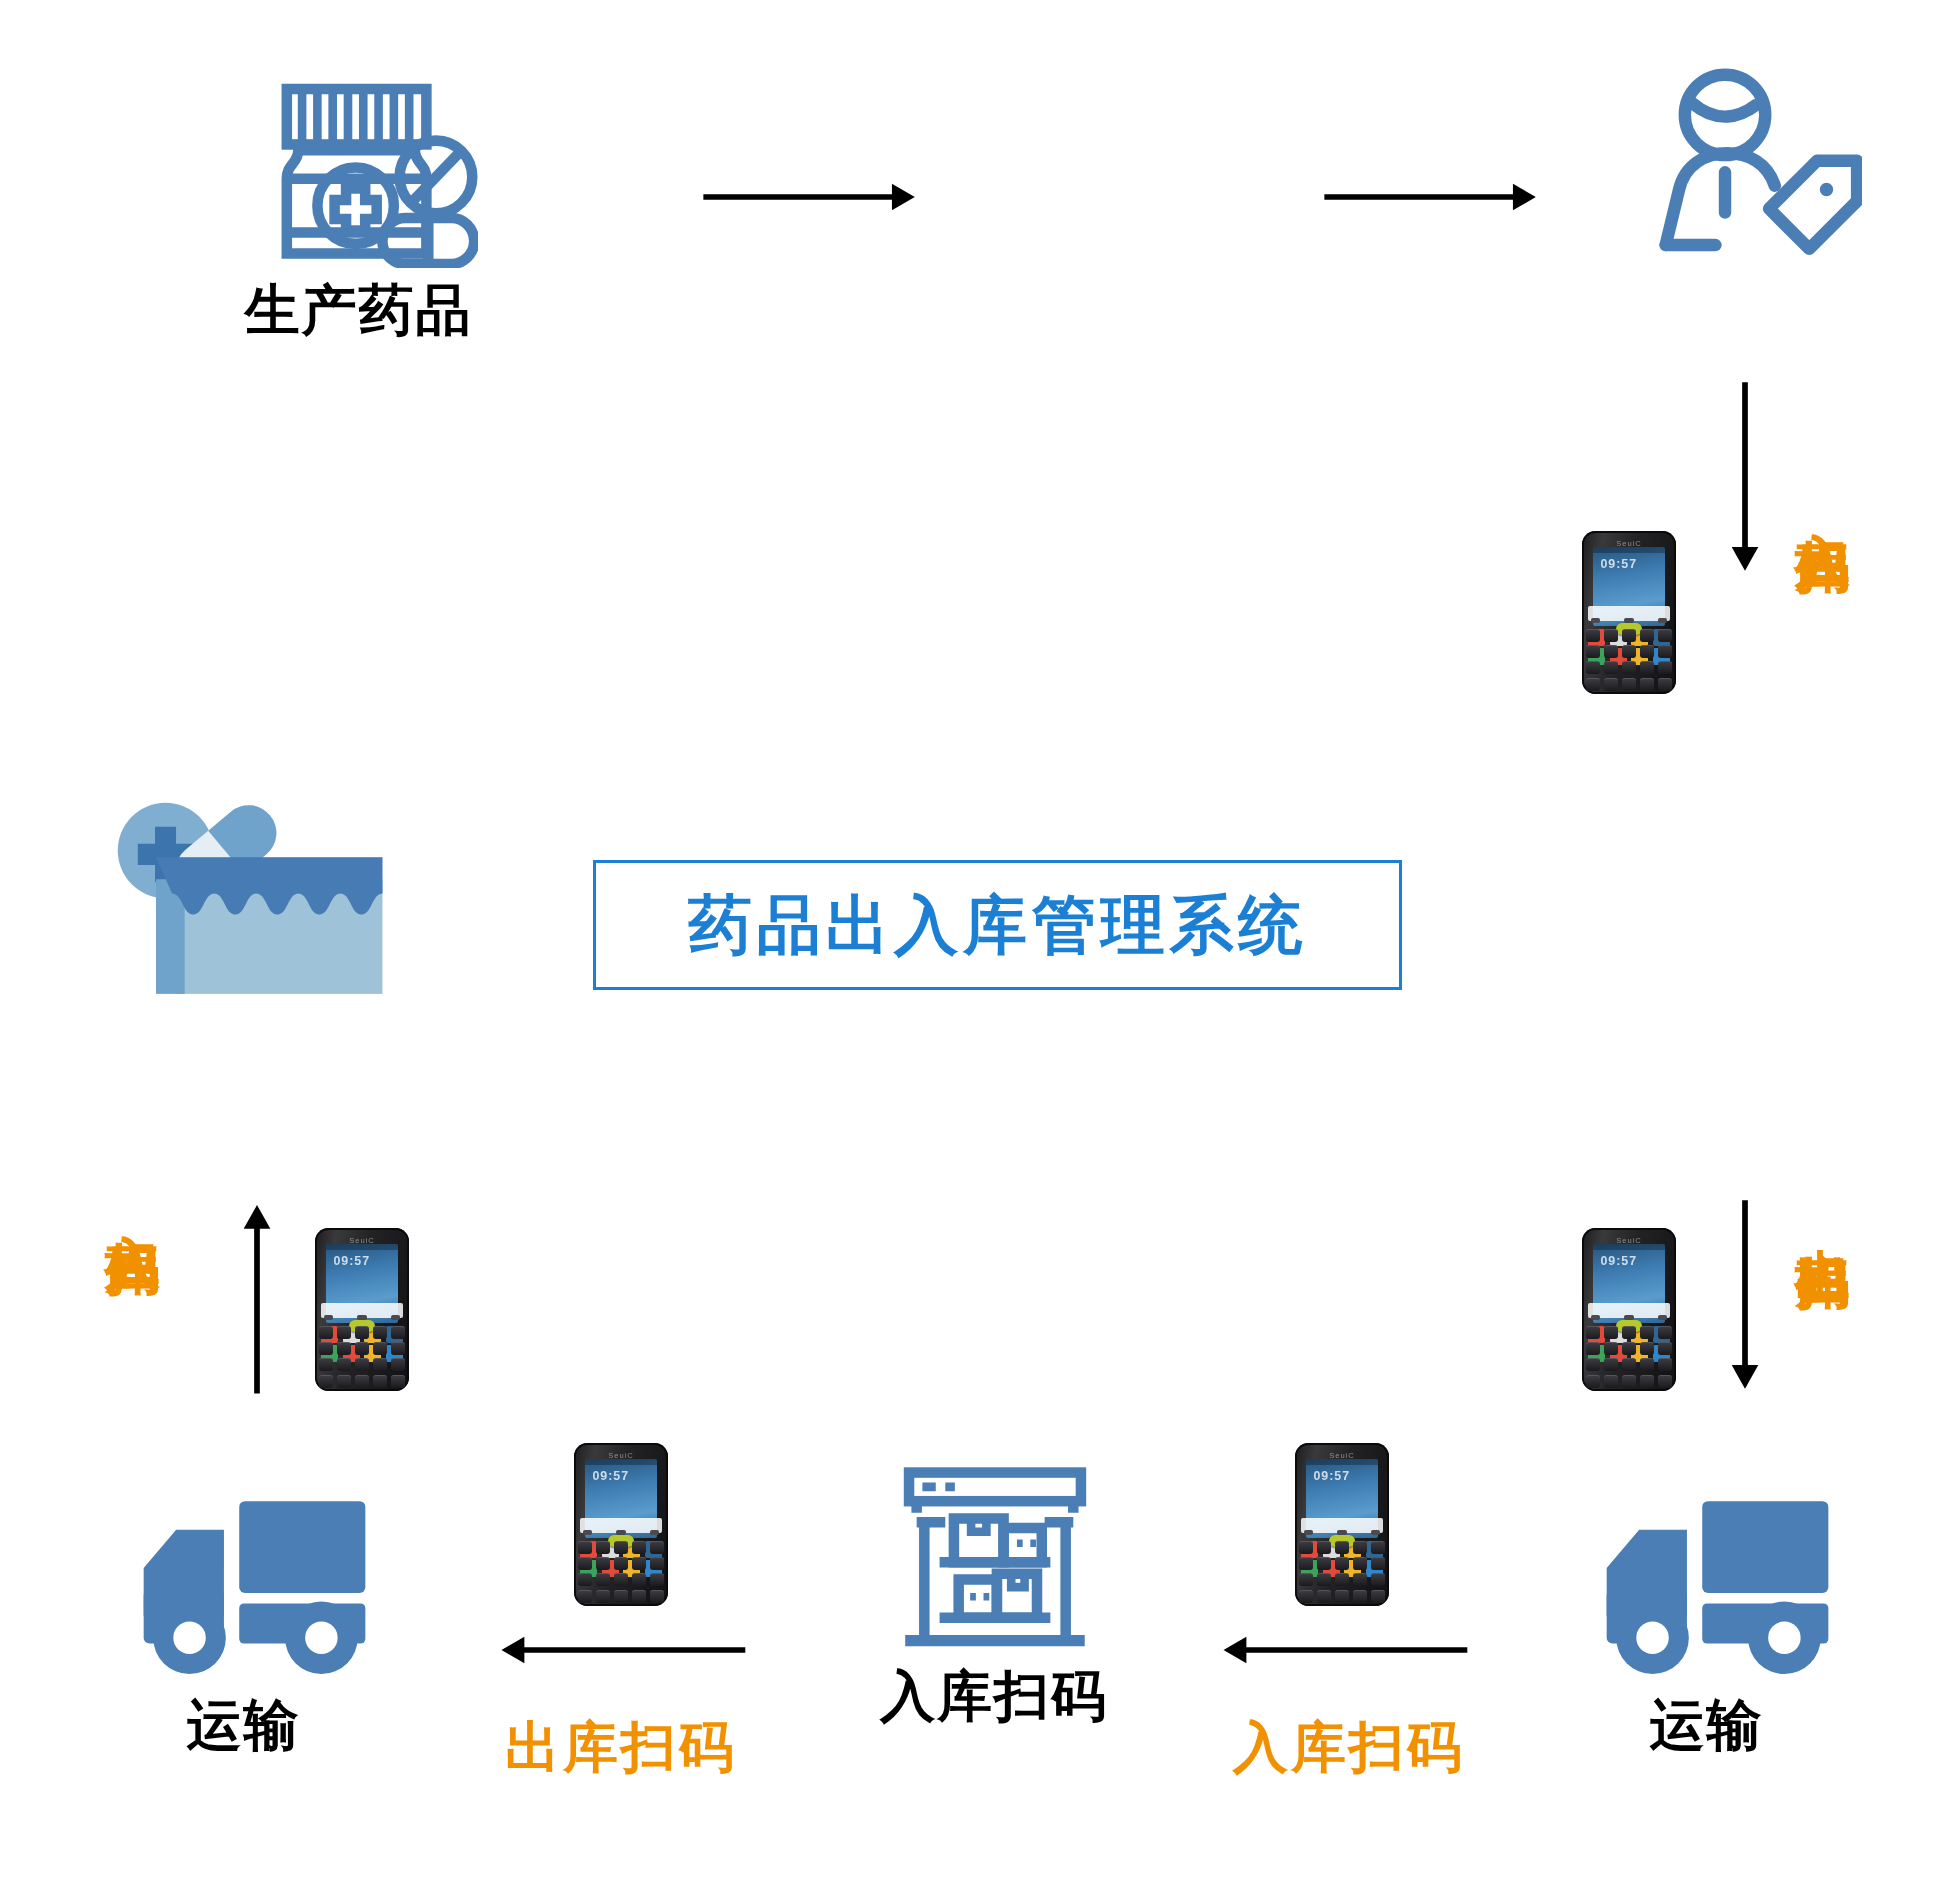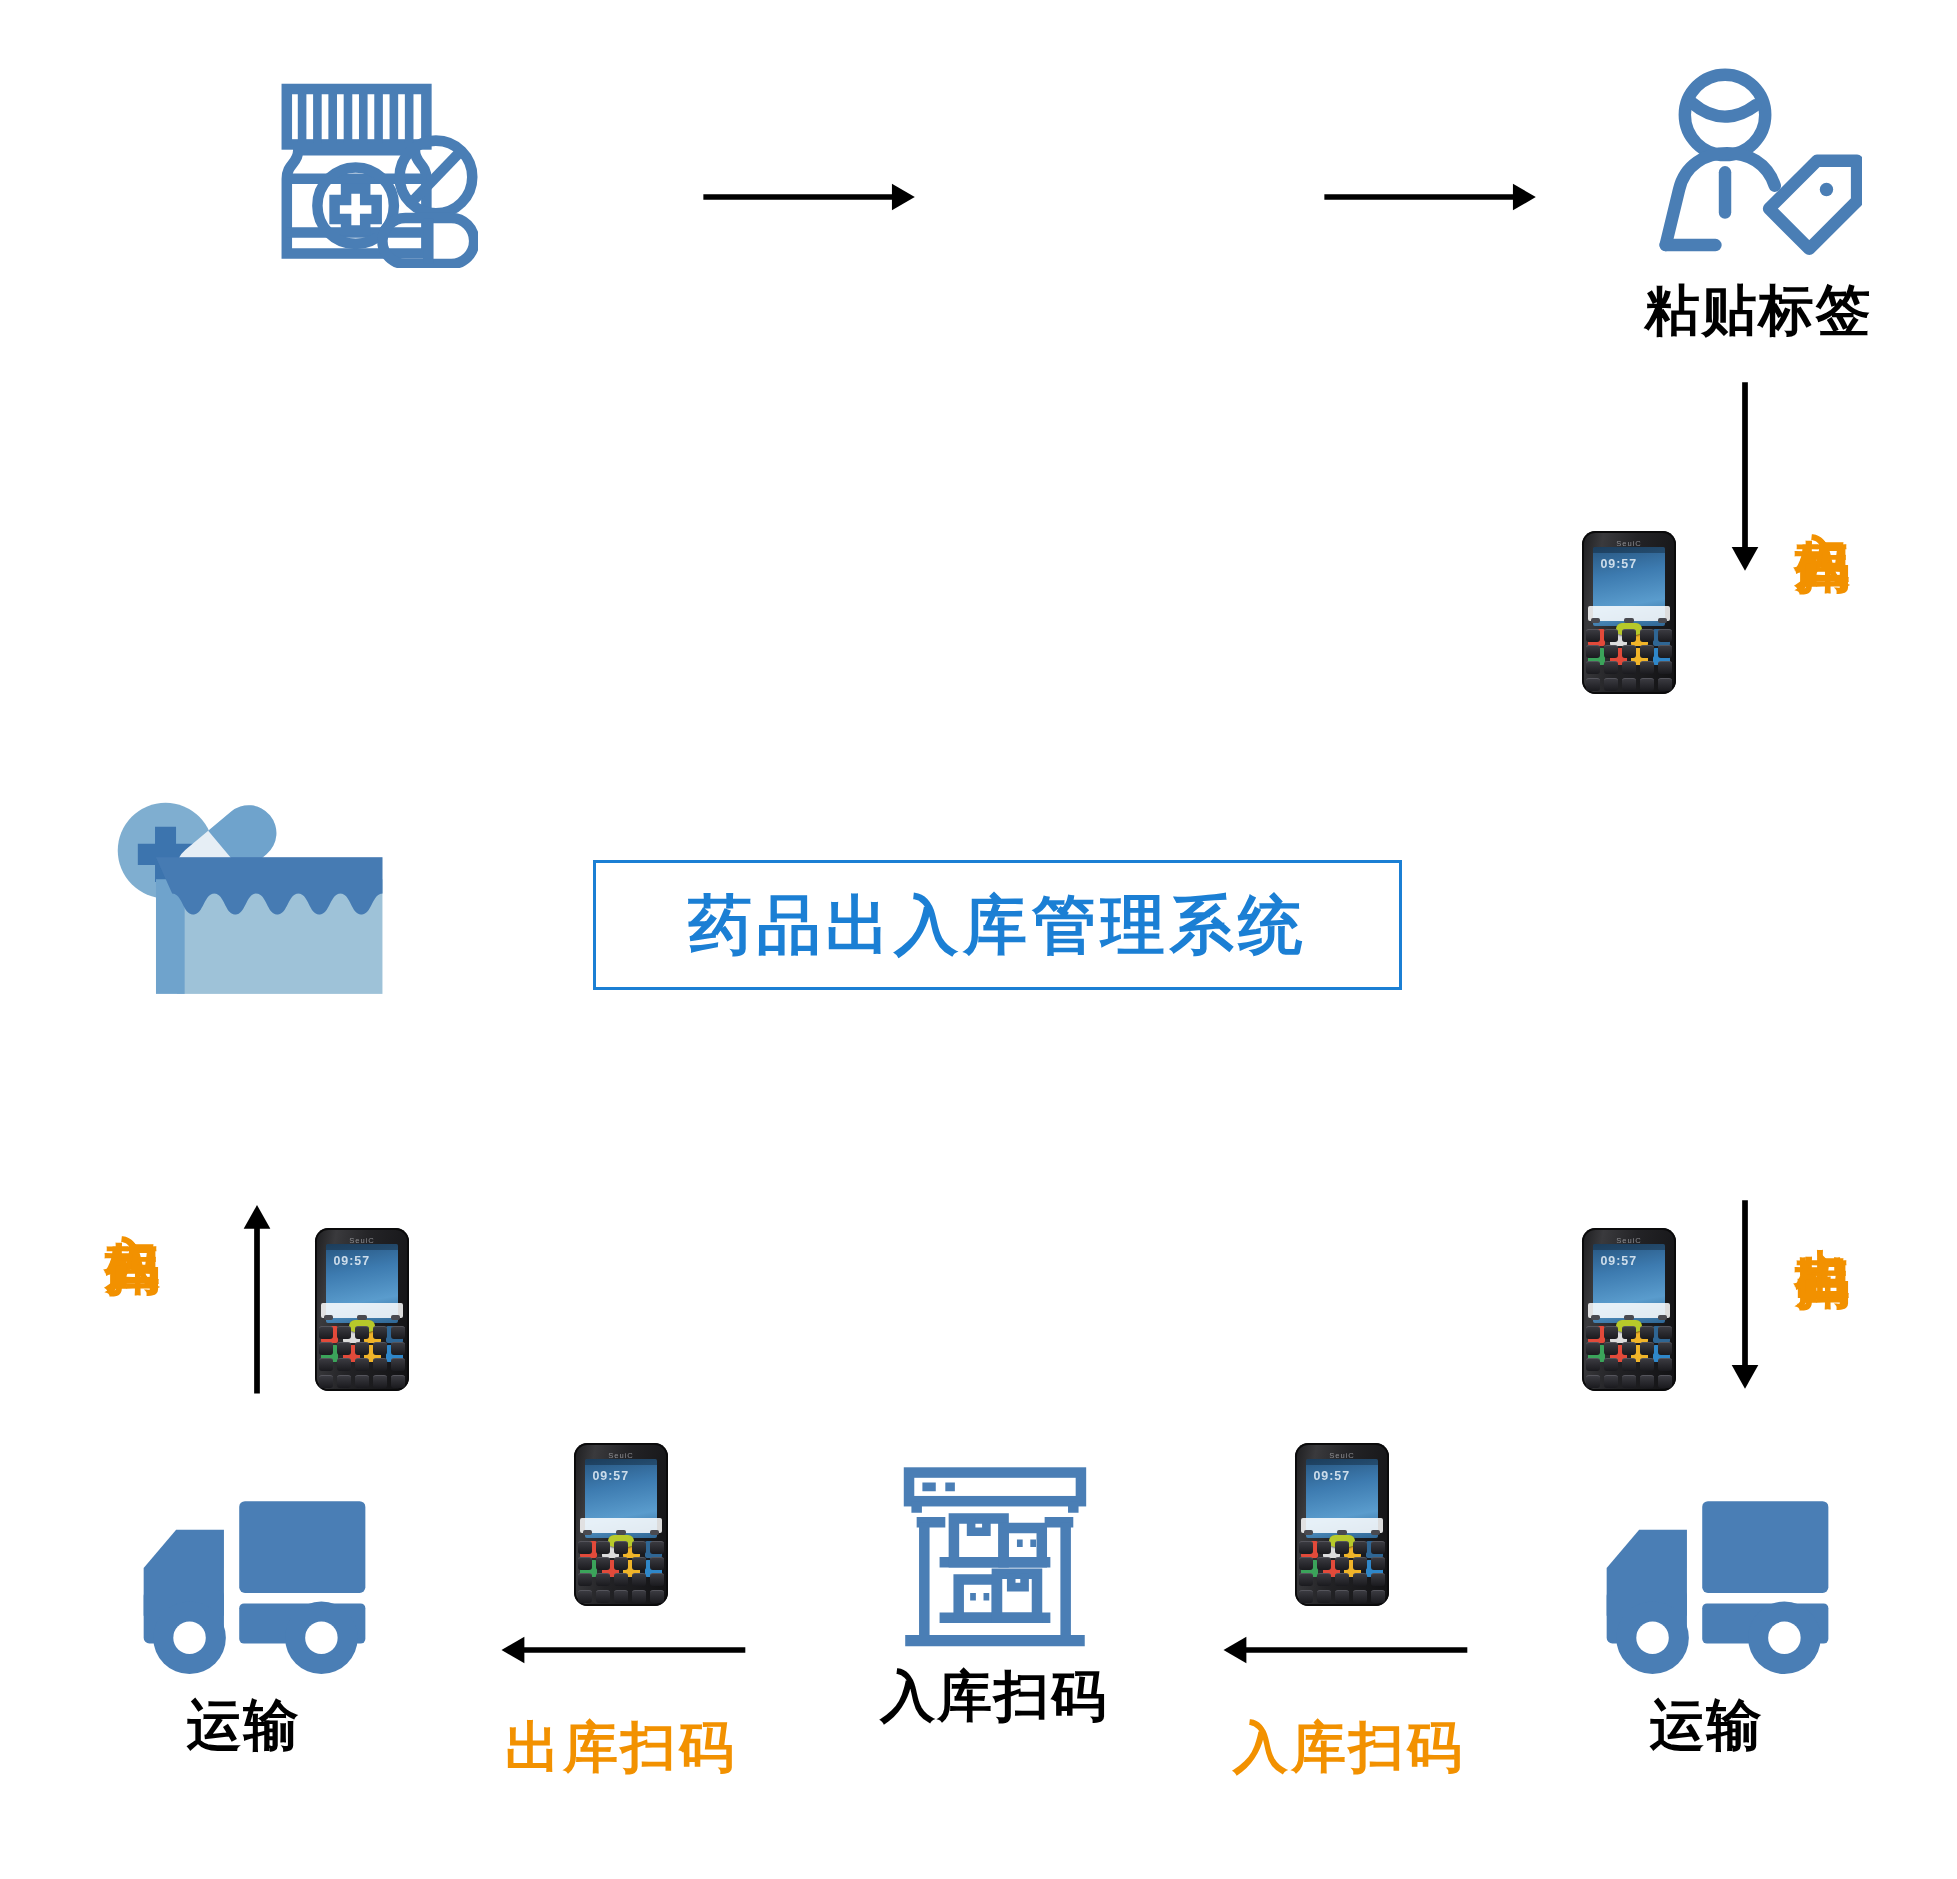--- a/index.html
+++ b/index.html
@@ -103,20 +103,21 @@
           <path d="M50 122h146M50 178h146"></path>
           <circle cx="122" cy="150" r="40"></circle>
           <path d="M112 132h20v12h12v20h-12v12h-20v-12h-12v-20h12z"></path>
           <circle cx="206" cy="120" r="38"></circle>
           <path d="M181 146l50-52"></path>
           <rect x="150" y="163" width="96" height="48" rx="24"></rect>
           <path d="M198 163v48"></path>
         </g>
       </svg>
     </div>
+    <div class="lbl lbl-lg">生产药品</div>
   </div>
 
   <div class="arrow-h" style="left:703px;top:177px;">
     <svg width="215" height="40" viewBox="0 0 225 42">
       <line x1="0" y1="21" x2="203" y2="21" stroke="#000" stroke-width="6"></line>
       <path d="M198 7l24 14-24 14z" fill="#000"></path>
     </svg>
   </div>
 
 
@@ -134,21 +135,20 @@
           <circle cx="72" cy="50" r="42"></circle>
           <path d="M38 38c26 22 50 14 66 2"></path>
           <path d="M10 186l14-58c6-26 28-38 50-38s42 10 50 34"></path>
           <path d="M10 186h52"></path>
           <path d="M72 110v42"></path>
           <path d="M118 148l50-50h42v42l-50 50z"></path>
           <circle cx="178" cy="128" r="7" fill="#4A7EB5" stroke="none"></circle>
         </g>
       </svg>
     </div>
-    <div class="lbl lbl-lg">粘贴标签</div>
   </div>
 
   <div class="arrow-v" style="left:1725px;top:382px;">
     <svg width="40" height="191" viewBox="0 0 42 200">
       <line x1="21" y1="0" x2="21" y2="178" stroke="#000" stroke-width="6"></line>
       <path d="M7 173l14 25 14-25z" fill="#000"></path>
     </svg>
   </div>
 
   <div class="pda" style="left:1582px;top:531px;width:94px;height:163px;">

